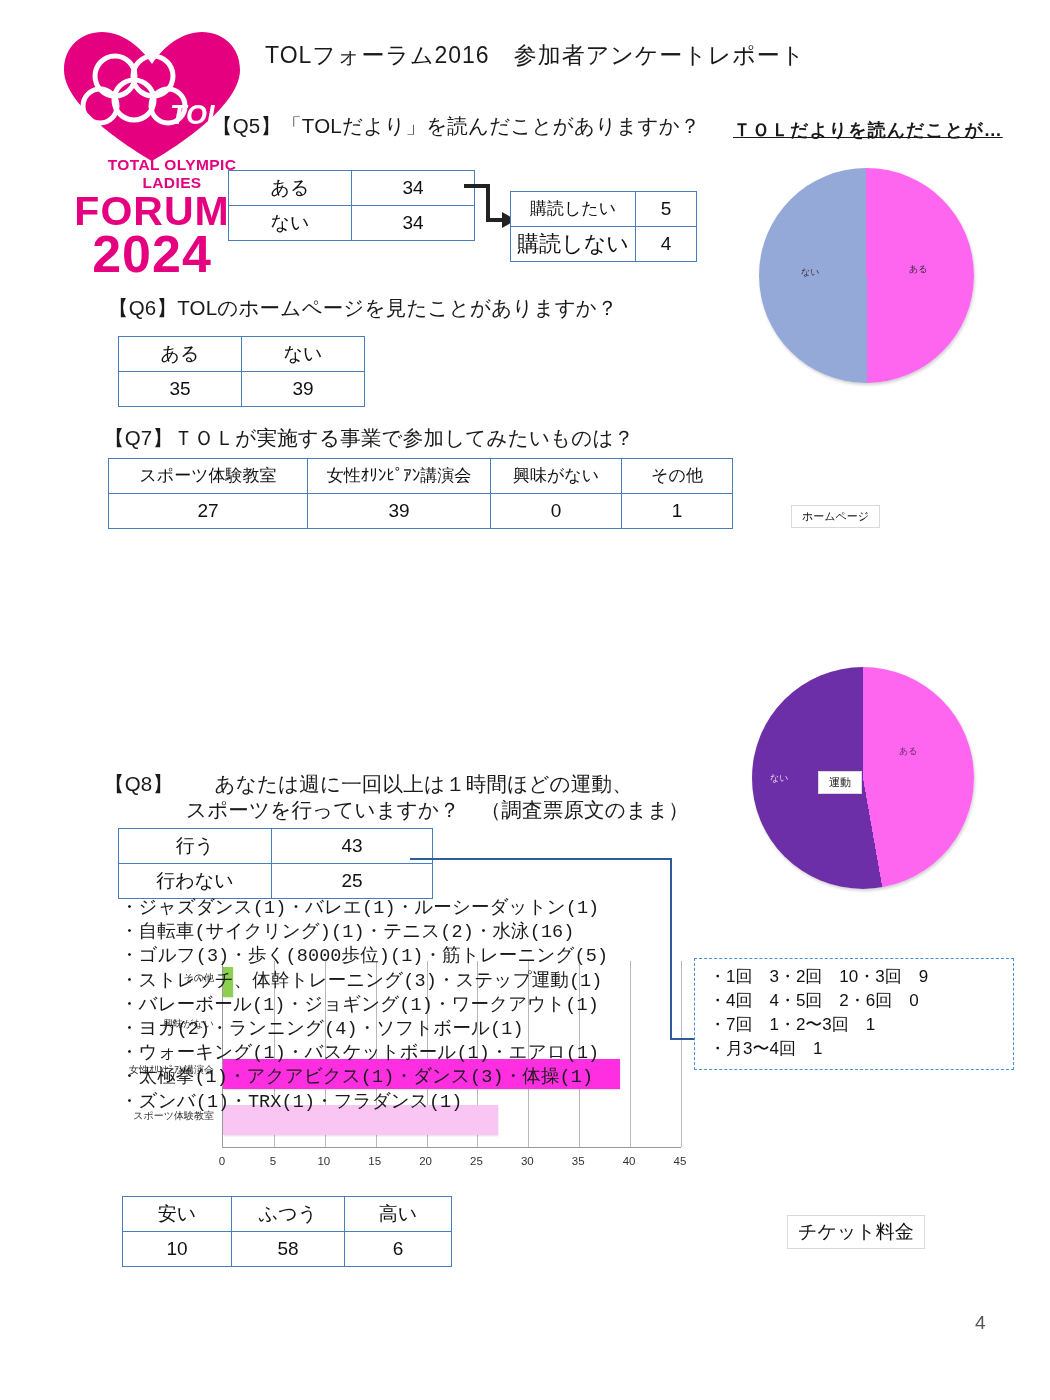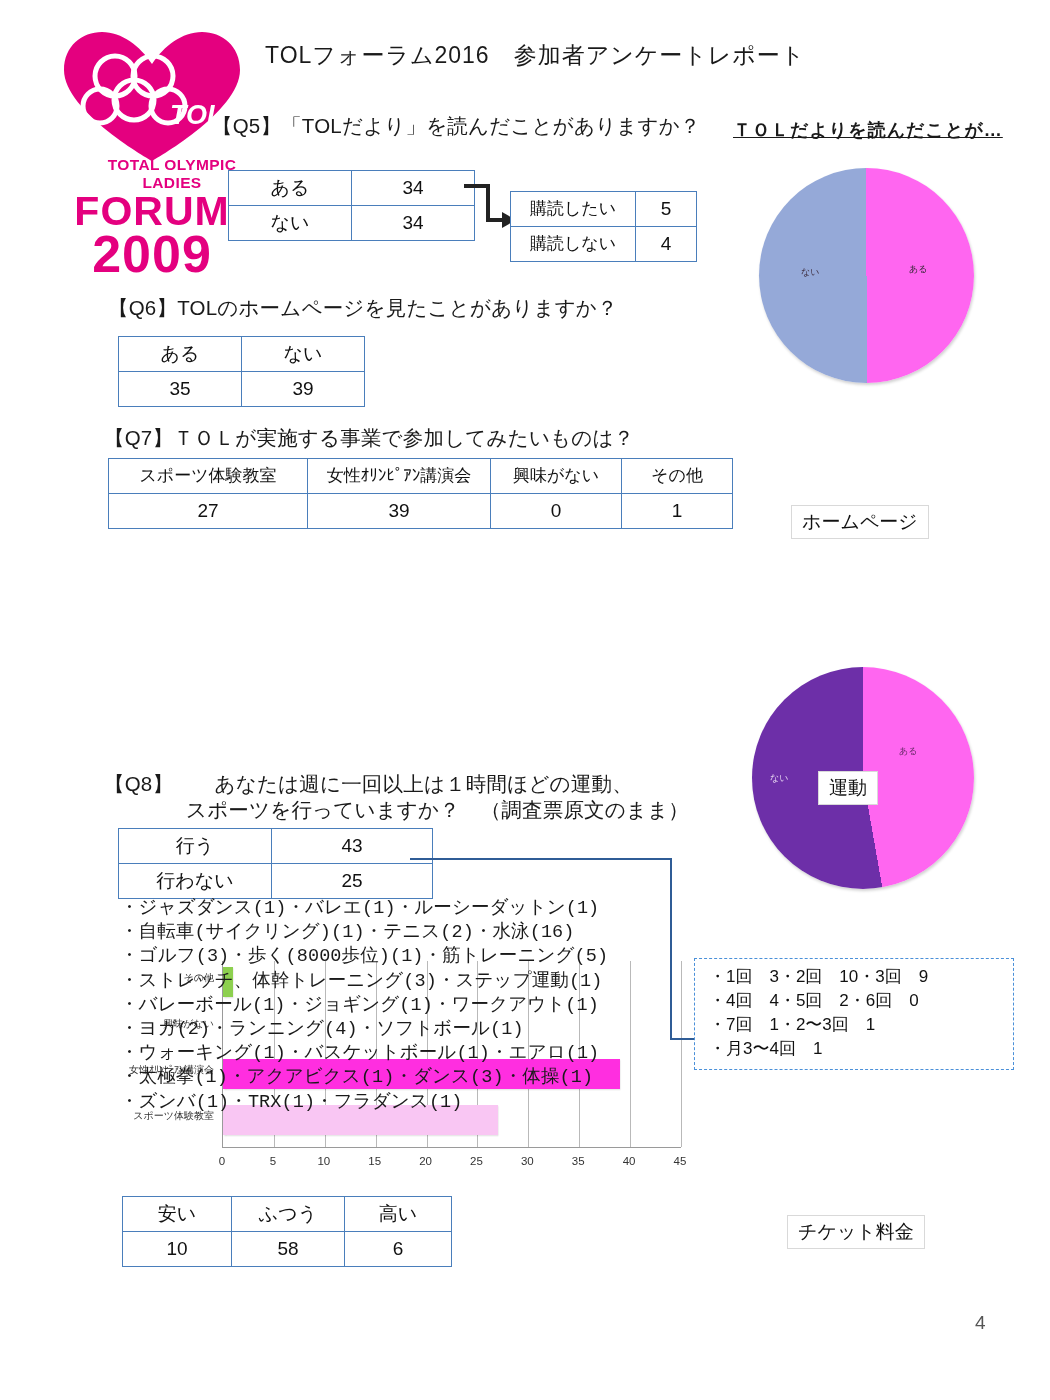--- a/index.html
+++ b/index.html
@@ -42,21 +42,21 @@
     color:#111;
   }
   table.t.thin td{border-width:1.4px;}
   table.t td.num{font-size:19px;}
 
   
   .pie{border-radius:50%;position:relative;box-shadow:1px 2px 3px rgba(0,0,0,0.18);}
   .pie-label{position:absolute;font-size:9px;color:#3b2a3b;white-space:nowrap;}
   .callout{
     position:absolute;background:#fff;border:1px solid #d9d9d9;
-    font-size:19px;padding:3px 10px;white-space:nowrap;color:#111;
+    font-size:11px;padding:3px 10px;white-space:nowrap;color:#111;
     box-shadow:0 0 0 0 #fff;
   }
   .chart-title{font-size:18px;font-weight:bold;letter-spacing:1px;white-space:nowrap;}
 
   
   .barchart{position:relative;background:#fff;}
   .bc-plot{position:absolute;left:118px;top:6px;width:458px;height:186px;
            border-left:1px solid #9a9a9a;border-bottom:1px solid #9a9a9a;}
   .gridline{position:absolute;top:0;bottom:0;width:1px;background:#b9b9b9;}
   .bar{position:absolute;left:0;box-shadow:0.5px 1px 1.5px rgba(0,0,0,0.15);}
@@ -90,21 +90,21 @@
         <circle cx="93" cy="48" r="20"></circle>
         <circle cx="74" cy="72" r="20"></circle>
         <circle cx="40" cy="78" r="17"></circle>
         <circle cx="108" cy="78" r="17"></circle>
       </g>
       <text x="110" y="96" font-family="Liberation Sans, sans-serif" font-size="27" font-weight="bold" fill="#ffffff" font-style="italic">TOL</text>
     </svg>
     <div class="logo-text">
       <div class="logo-line1">TOTAL OLYMPIC LADIES</div>
       <div class="logo-forum">FORUM</div>
-      <div class="logo-year">2009</div>
+      <div class="logo-year">2024</div>
     </div>
   </div>
 
   <div class="abs doc-title">TOLフォーラム2016　参加者アンケートレポート</div>
 
   <div class="abs qline" style="left:212px;top:112px;">【Q5】「TOLだより」を読んだことがありますか？</div>
 
   <div class="abs" style="left:228px;top:170px;">
     <table class="t">
       <tbody>
@@ -128,21 +128,21 @@
   </div>
 
   <div class="abs" style="left:510px;top:191px;">
     <table class="t thin">
       <tbody>
           <tr>
         <td style="width:112px;font-size:17px;">購読したい</td>
         <td style="width:48px">5</td>
       </tr>
       <tr>
-        <td style="font-size:17px;">購読しない</td>
+        <td style="font-size:22px;">購読しない</td>
         <td>4</td>
       </tr>
     </tbody>
       </table>
   </div>
 
   <div class="abs chart-title" style="left:733px;top:118px;text-decoration:underline;">ＴＯＬだよりを読んだことが…</div>
 
   <div class="abs pie" style="left:759px;top:168px;width:215px;height:215px;
        background:conic-gradient(#FF66F0 0deg 180deg,#95A9D8 180deg 360deg);">

